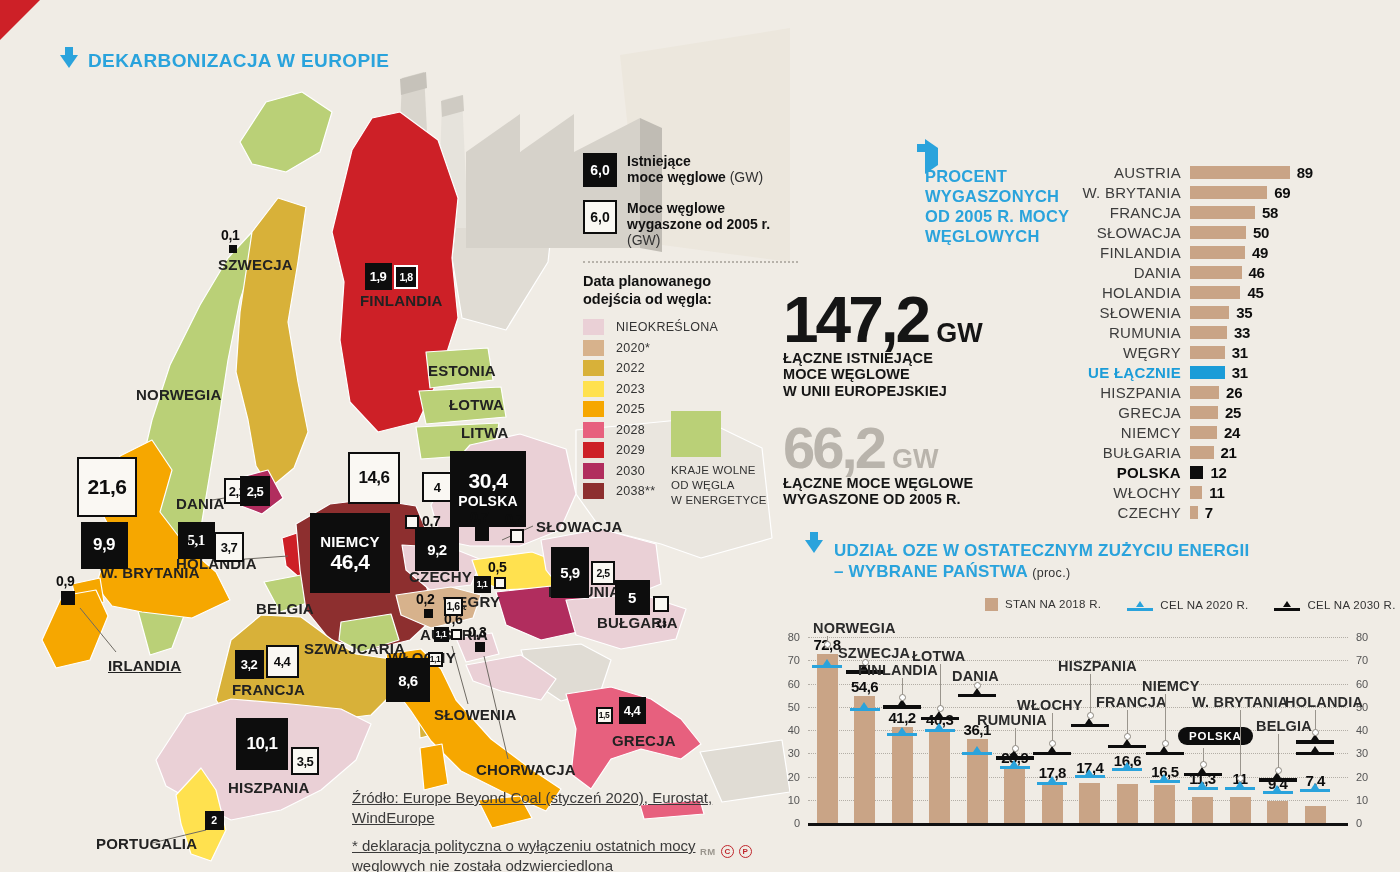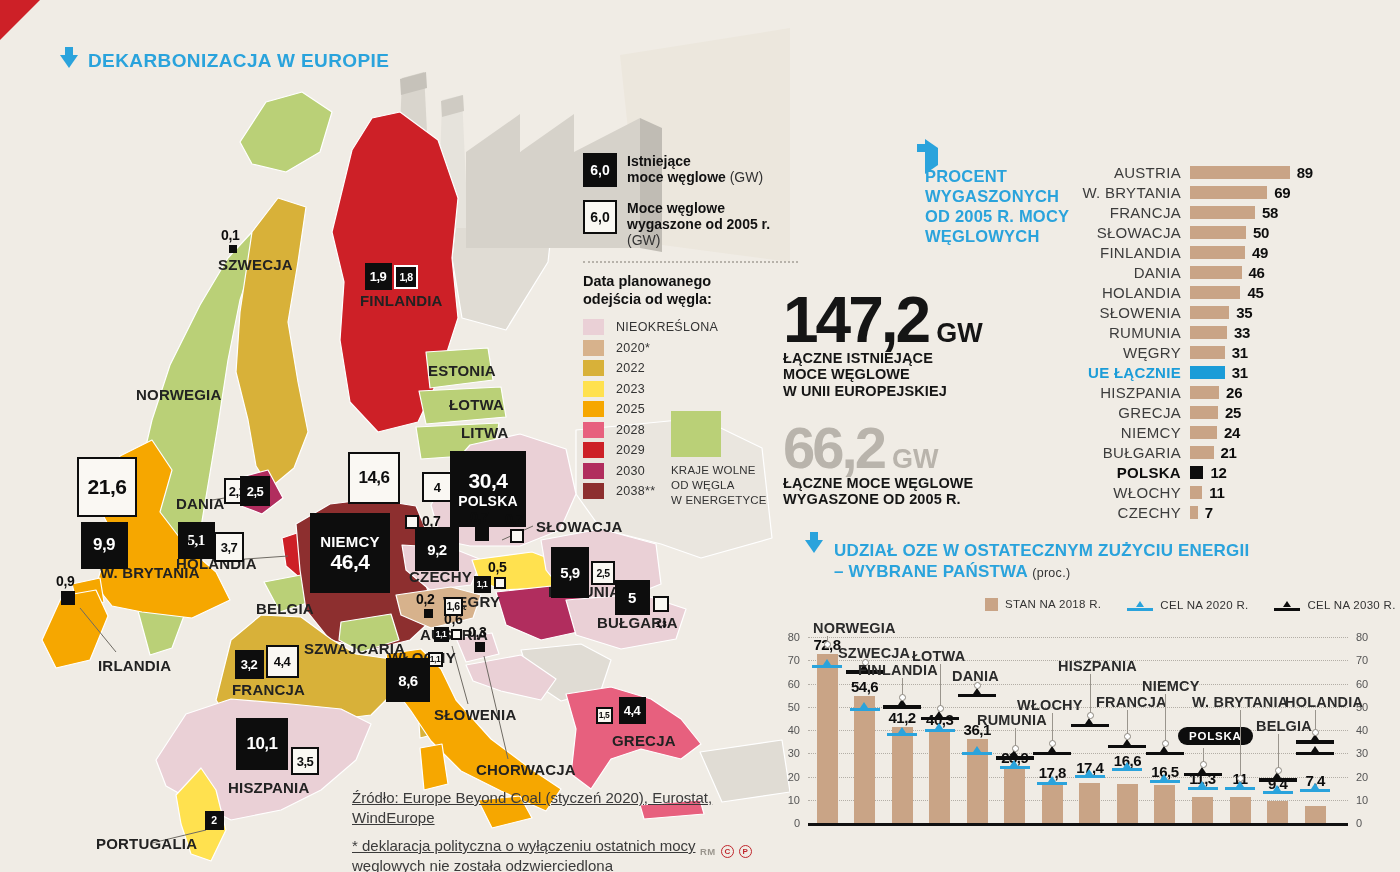--- a/index.html
+++ b/index.html
@@ -200,21 +200,21 @@
       <div class="vbox vb-b" style="left: 240px; top: 476px; width: 30px; height: 30px;">
         <div style="font-size: 13px;">2,5</div>
       </div>
       <div class="map-label" style="left: 100px; top: 564px;">W. BRYTANIA</div>
       <div class="vbox vb-w" style="left: 77px; top: 457px; width: 60px; height: 60px;">
         <div style="font-size: 21px;">21,6</div>
       </div>
       <div class="vbox vb-b" style="left: 80.5px; top: 521.5px; width: 47px; height: 47px;">
         <div style="font-size: 17px;">9,9</div>
       </div>
-      <div class="map-label" style="left: 98px; top: 657px;">IRLANDIA</div>
+      <div class="map-label" style="left: 108px; top: 657px; text-decoration: underline;">IRLANDIA</div>
       <div class="vbox vb-b" style="left: 61px; top: 591px; width: 14px; height: 14px;"></div>
       <div class="vout" style="left: 56px; top: 573px;">0,9</div>
       <div class="map-label" style="left: 176px; top: 555px;">HOLANDIA</div>
       <div class="vbox vb-b" style="left: 177.5px; top: 521.5px; width: 37px; height: 37px;">
         <div style="font-size: 15px; font-family: Liberation Serif, serif;">5,1</div>
       </div>
       <div class="vbox vb-w" style="left: 214px; top: 532px; width: 30px; height: 30px;">
         <div style="font-size: 13px;">3,7</div>
       </div>
       <div class="map-label" style="left: 256px; top: 600px;">BELGIA</div>

